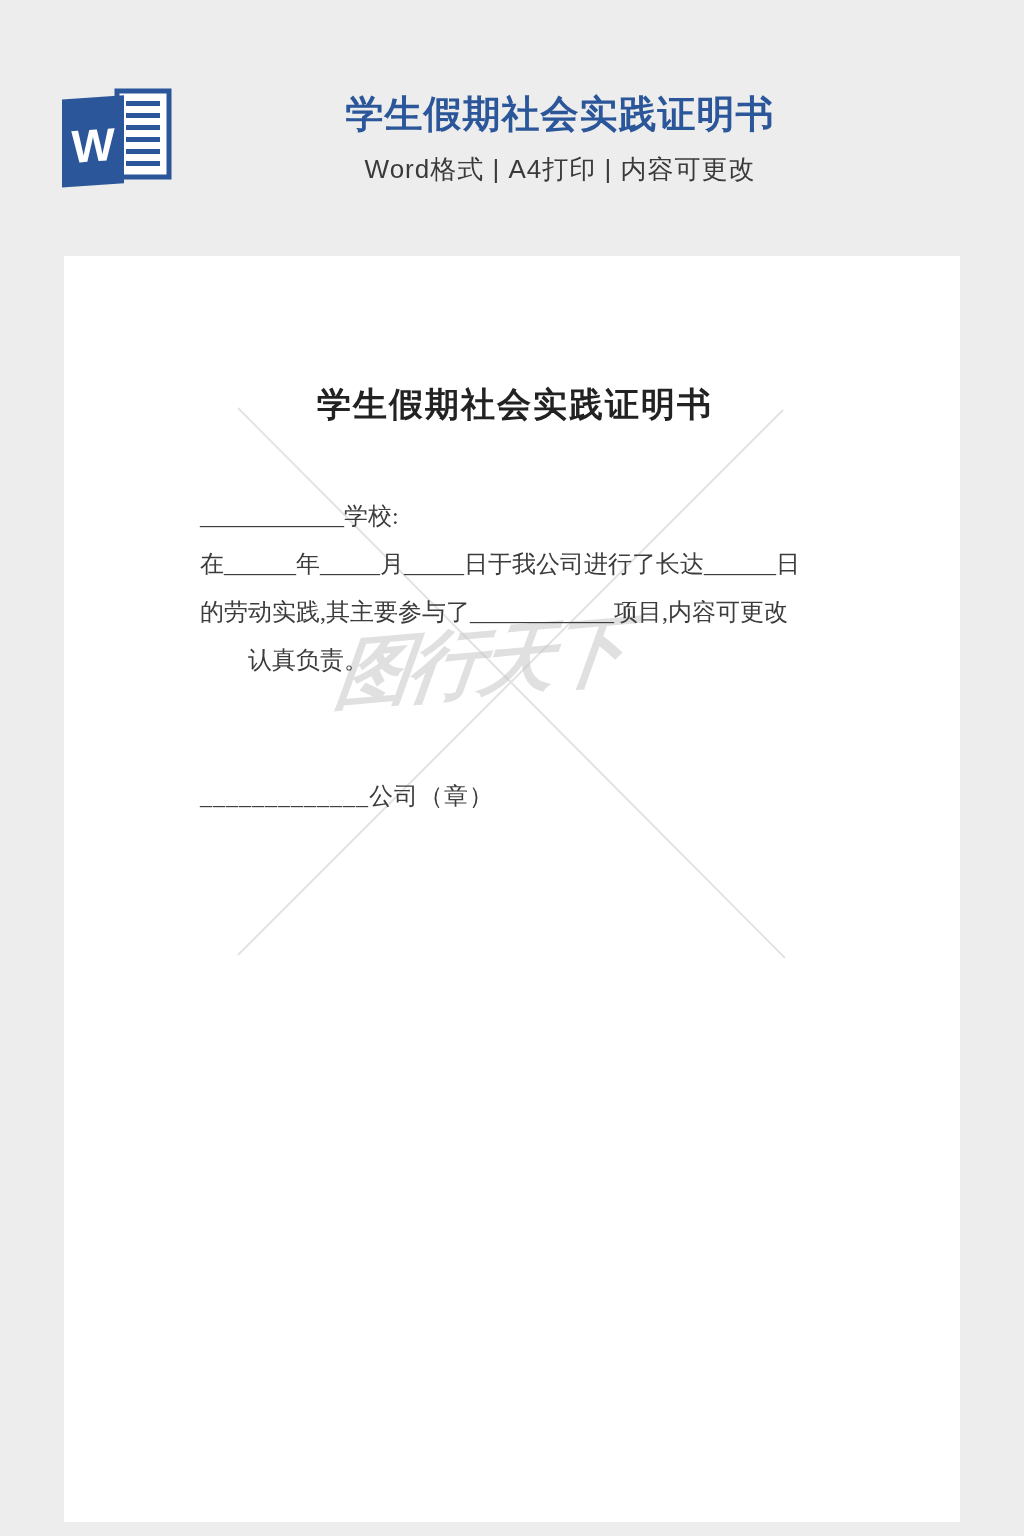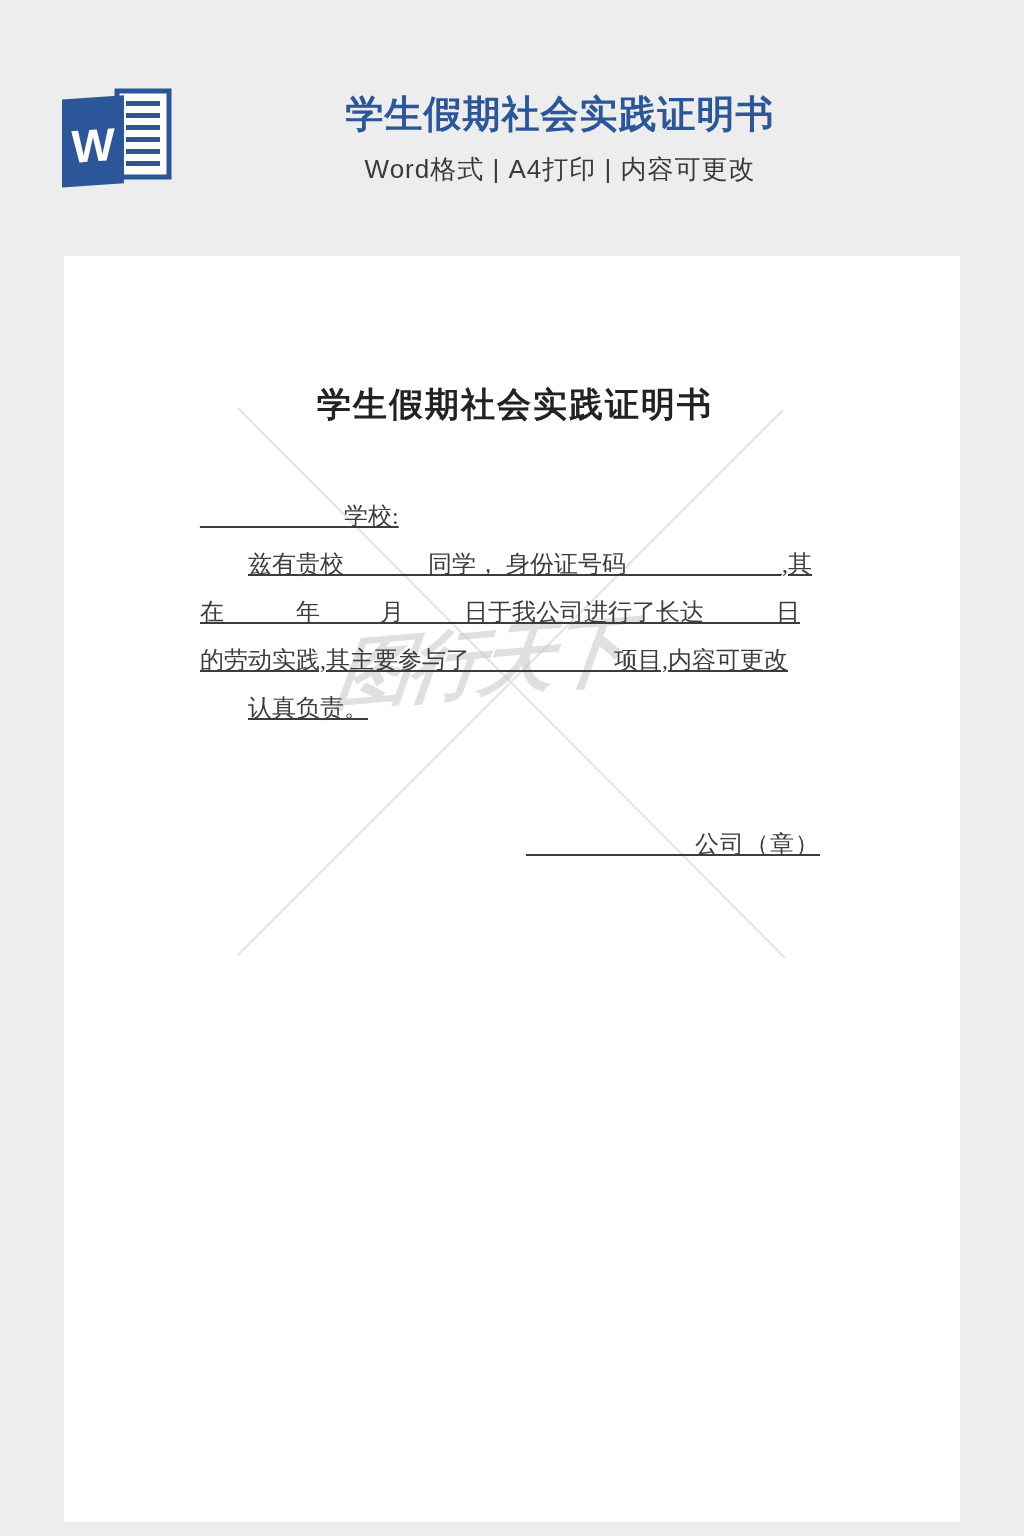--- a/index.html
+++ b/index.html
@@ -43,25 +43,25 @@
     font-family:"Liberation Serif", serif;
     color:#3c3c3c;
   }
   .doc-title{
     margin:0 0 64px 0;
     text-align:center;
     font-size:34px;font-weight:bold;color:#222222;
     letter-spacing:2px;
   }
   .line{
-    font-size:24px;line-height:48px;white-space:nowrap;text-decoration:underline;
+    font-size:24px;line-height:48px;white-space:nowrap;
   }
   .indent{padding-left:48px;}
   .signature{
-    margin-top:88px;text-align:right;padding-right:10px;
+    margin-top:88px;text-align:left;padding-right:10px;
   }
   .signature .line{letter-spacing:1px;}
 </style>
 </head>
 <body>
 
 <div class="header">
   <svg class="word-icon" viewBox="0 0 120 114" xmlns="http://www.w3.org/2000/svg">
     <rect x="61" y="7" width="52" height="86" fill="#ffffff" stroke="#2b579a" stroke-width="5"></rect>
     <g fill="#2b579a">
@@ -90,21 +90,20 @@
     <line x1="719" y1="154" x2="174" y2="699" stroke="#e3e3e3" stroke-width="2"></line>
   </svg>
 
   <div class="wm-cn">图行天下</div>
 
   <div class="doc">
     <h1 class="doc-title">学生假期社会实践证明书</h1>
 
     <div class="line">____________学校:</div>
 
-    <div class="line indent">兹有贵校_______同学， 身份证号码_____________,其</div>
     <div class="line">在______年_____月_____日于我公司进行了长达______日</div>
     <div class="line">的劳动实践,其主要参与了____________项目,内容可更改</div>
     <div class="line indent">认真负责。</div>
 
     <div class="signature">
       <div class="line">_____________公司（章）</div>
     </div>
   </div>
 </div>
 

